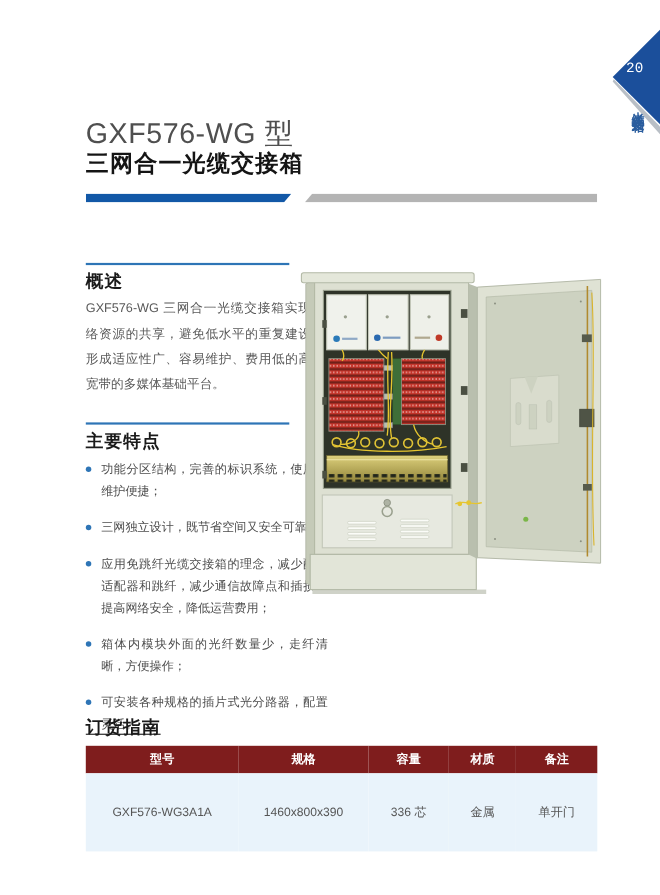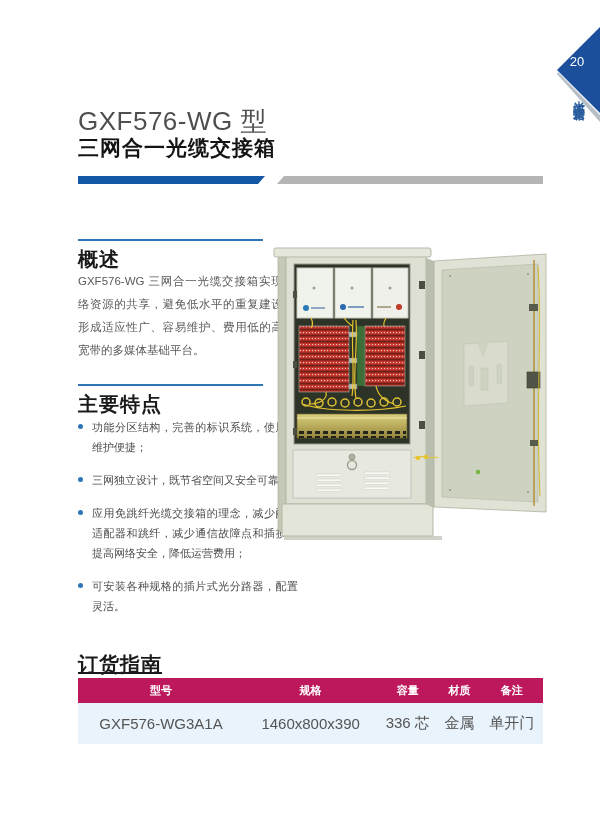--- a/index.html
+++ b/index.html
@@ -4,52 +4,52 @@
 <style>
   html,body{margin:0;padding:0;background:#fff;}
   .page{
     position:relative;width:600px;height:814px;background:#ffffff;overflow:hidden;
     font-family:"Liberation Sans",sans-serif;color:#333;
   }
   
   .ribbon{position:absolute;top:0;right:0;width:46px;height:132px;}
   .tab-num{
     position:absolute;top:54px;right:9px;width:28px;text-align:center;
-    color:#fff;font-family:Liberation Sans, sans-serif;font-size:13px;
+    color:#fff;font-family:Liberation Mono, monospace;font-size:13px;
   }
   .tab-label{
     position:absolute;top:92px;right:14px;
     writing-mode:vertical-rl;text-orientation:upright;
     color:#2a5d9e;font-size:11.5px;letter-spacing:2px;font-weight:bold;
   }
   
   .hd-model{position:absolute;left:78px;top:104px;font-size:26px;color:#4f4f4f;letter-spacing:.5px;}
   .hd-title{position:absolute;left:78px;top:134px;font-size:21px;color:#141414;font-weight:bold;letter-spacing:1px;}
   .bar-blue{position:absolute;left:78px;top:176px;width:187px;height:8px;background:#1258a7;
     clip-path:polygon(0 0,100% 0,calc(100% - 7px) 100%,0 100%);}
   .bar-gray{position:absolute;left:277px;top:176px;width:266px;height:8px;background:#b4b4b4;
     clip-path:polygon(7px 0,100% 0,100% 100%,0 100%);}
   
   .sec-line{position:absolute;left:78px;width:185px;height:2px;background:#2e75b6;}
   .sec-line.l1{top:239px;} .sec-line.l2{top:384px;}
-  .sec-h{position:absolute;left:78px;font-size:20px;font-weight:bold;color:#1a1a1a;letter-spacing:1px;}
+  .sec-h{position:absolute;left:78px;font-size:16px;font-weight:bold;color:#1a1a1a;letter-spacing:1px;}
   .sec-h.h1{top:246px;} .sec-h.h2{top:391px;} .sec-h.h3{top:651px;text-decoration:underline;}
   .overview-text{
     position:absolute;left:78px;top:270px;width:217px;
     font-size:11.5px;line-height:23px;color:#595959;text-align:justify;
   }
   
   .features{position:absolute;left:78px;top:417px;width:220px;margin:0;padding:0;list-style:none;}
   .features li{display:flex;gap:9px;margin:0 0 13px 0;font-size:11px;line-height:20px;color:#4d4d4d;}
   .features .dot{flex:none;width:5px;height:5px;border-radius:50%;background:#2e75b6;margin-top:7px;}
   .features .ftxt{width:206px;text-align:justify;}
   
   .order-table{position:absolute;left:78px;top:678px;width:465px;border-collapse:collapse;}
-  .order-table th{background:#be185d;color:#fff;font-size:11px;font-weight:bold;height:25px;text-align:center;padding:0;}
-  .order-table td{background:#e9f3fb;color:#555;font-size:15px;height:39px;text-align:center;padding:1px;}
+  .order-table th{background:#7f1d1d;color:#fff;font-size:11px;font-weight:bold;height:25px;text-align:center;padding:0;}
+  .order-table td{background:#e9f3fb;color:#555;font-size:11px;height:39px;text-align:center;padding:16px;}
   
   .photo{position:absolute;left:266px;top:246px;width:292px;height:302px;}
 </style>
 </head>
 <body>
 
 <div class="page">
 
   <svg class="ribbon" viewBox="0 0 46 132">
     <polygon points="4,72 46,115 46,122 3,74" fill="#b9bfc6"></polygon>
@@ -74,20 +74,24 @@
         <span class="dot"></span>
         <span class="ftxt">功能分区结构，完善的标识系统，使用、维护便捷；</span>
       </li>
     <li>
         <span class="dot"></span>
         <span class="ftxt">三网独立设计，既节省空间又安全可靠；</span>
       </li>
     <li>
         <span class="dot"></span>
         <span class="ftxt">应用免跳纤光缆交接箱的理念，减少配纤适配器和跳纤，减少通信故障点和插损，提高网络安全，降低运营费用；</span>
+      </li>
+    <li>
+        <span class="dot"></span>
+        <span class="ftxt">箱体内模块外面的光纤数量少，走纤清晰，方便操作；</span>
       </li>
     <li>
         <span class="dot"></span>
         <span class="ftxt">可安装各种规格的插片式光分路器，配置灵活。</span>
       </li>
   </ul>
 
   <svg class="photo" viewBox="0 0 292 302">
     <defs>
       <pattern id="redrows" width="6" height="6" patternUnits="userSpaceOnUse">

